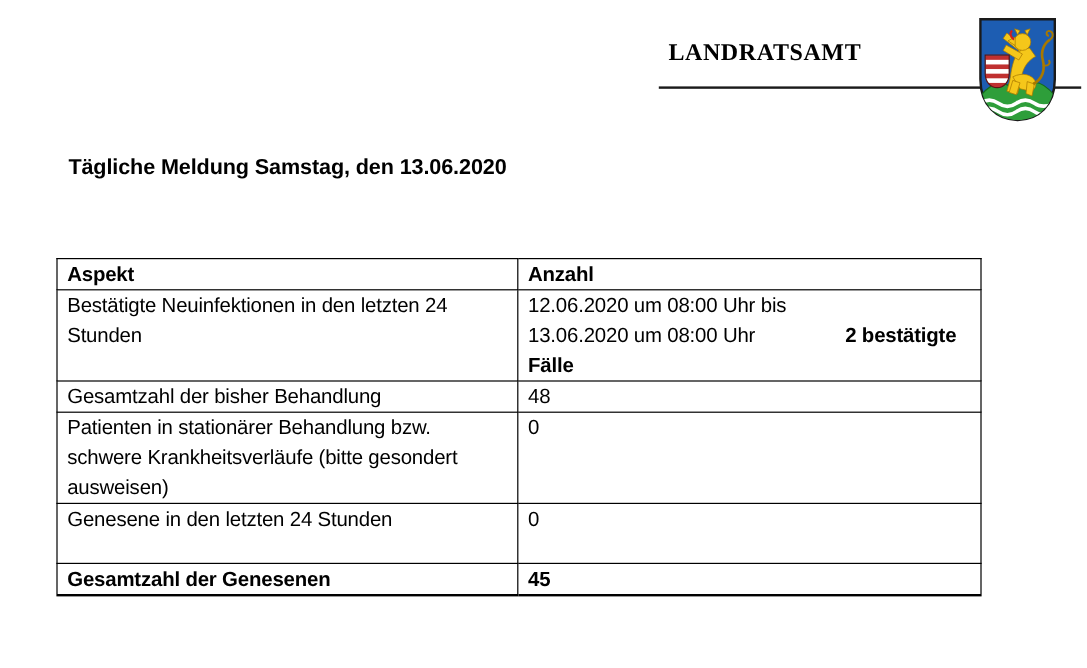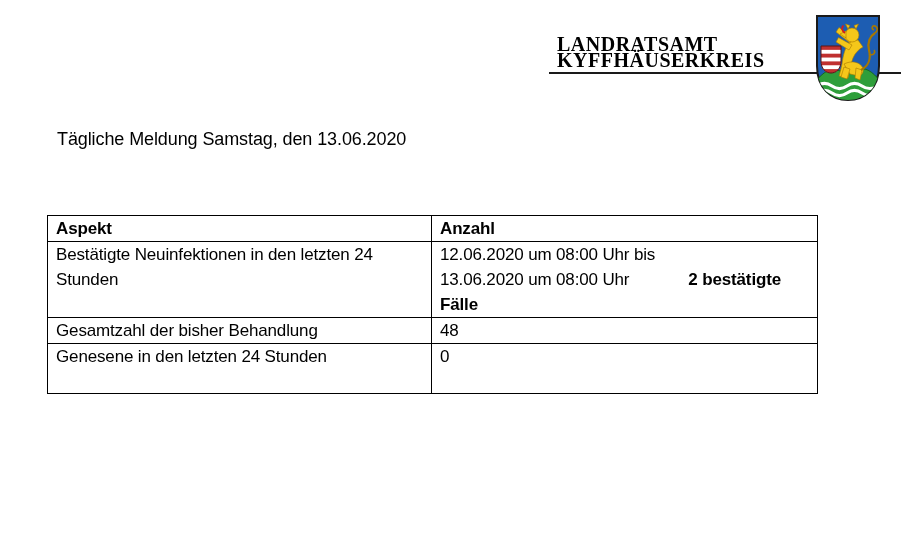--- a/index.html
+++ b/index.html
@@ -29,21 +29,21 @@
   }
   .crest {
     position:absolute; left:814px; top:14px;
     width:68px; height:88px;
     z-index:2;
   }
 
   
   .doc-title {
     position:absolute; left:57px; top:129px;
-    font-size:18px; font-weight:normal;
+    font-size:18px; font-weight:bold;
     letter-spacing:-0.1px;
     white-space:nowrap;
   }
 
   
   .report-table {
     position:absolute; left:47px; top:215px;
     width:770px;
     border-collapse:collapse;
     table-layout:fixed;
@@ -62,28 +62,27 @@
   .report-table tr.last-row td { border-bottom:2.5px solid #000; }
   .col-aspect { width:384px; }
   .col-value  { width:386px; }
   .report-table th { font-weight:bold; }
   .b { font-weight:bold; }
   .bold-row td { font-weight:bold; }
   .vline2 {
     display:flex;
     justify-content:space-between;
   }
-  .vline2 .b { margin-right:28px; }
+  .vline2 .b { margin-right:12px; }
 </style>
 </head>
 <body>
 
 <div class="org-name">
   <div>LANDRATSAMT</div>
-  <div>KYFFHÄUSERKREIS</div>
 </div>
 
 <div class="header-rule"></div>
 
 <svg class="crest" viewBox="0 0 68 88" xmlns="http://www.w3.org/2000/svg">
   <defs>
     <clipPath id="shieldClip">
       <path d="M3,2 H65 V52 C65,74 51,86 34,86 C17,86 3,74 3,52 Z"></path>
     </clipPath>
     <clipPath id="aClip">
@@ -162,21 +161,29 @@
       </div>
       <div class="b">Fälle</div>
     </td>
   </tr>
 
   <tr style="height:22px;">
     <td>Gesamtzahl der bisher Behandlung</td>
     <td class="b">48</td>
   </tr>
 
+  <tr style="height:74px;">
+    <td>Patienten in stationärer Behandlung bzw. schwere Krankheitsverläufe (bitte gesondert ausweisen)</td>
+    <td class="b">0</td>
+  </tr>
 
 
   <tr style="height:50px;margin-top:12px;">
     <td>Genesene in den letzten 24 Stunden</td>
     <td class="b">0</td>
   </tr>
 
+  <tr class="bold-row last-row" style="height:24px;">
+    <td>Gesamtzahl der Genesenen</td>
+    <td>45</td>
+  </tr>
 </tbody>
   </table>
 
 </body></html>

